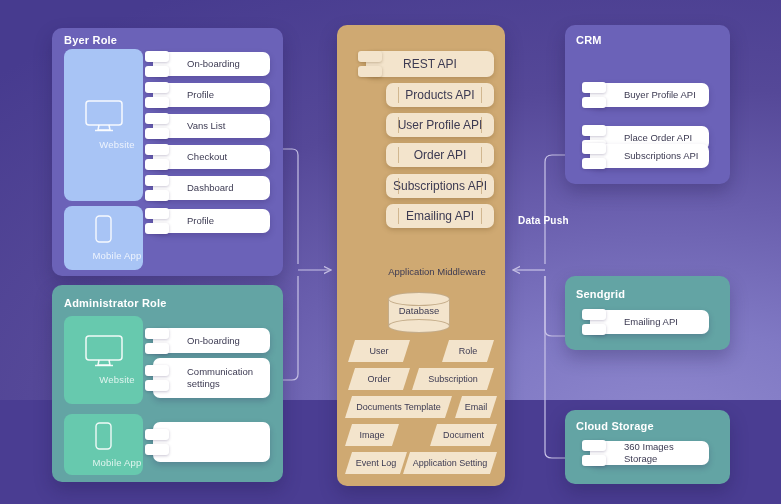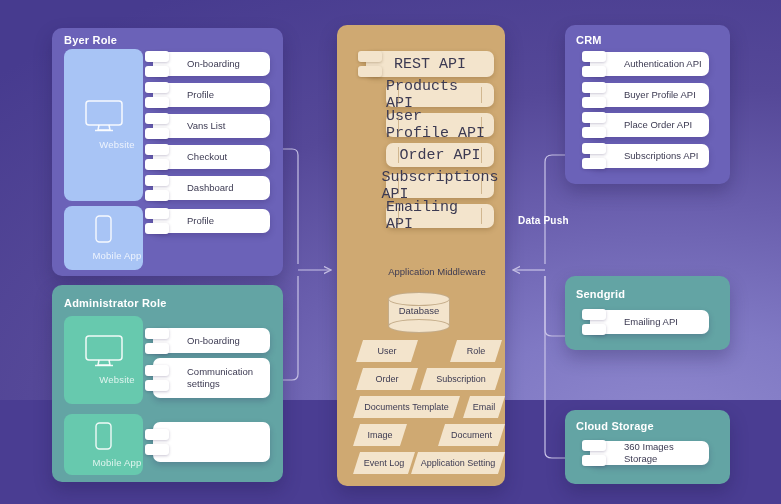--- a/index.html
+++ b/index.html
@@ -98,23 +98,22 @@
   .apicard {
     position: absolute;
     background: #F3E4CC;
     border-radius: 7px;
     display: flex;
     align-items: center;
     justify-content: center;
     box-shadow: 0 2px 5px rgba(90,60,20,0.25);
   }
   .apicard .label {
-    font-size: 15px;
+    font-size: 12px;
     color: #3C3A52;
-    font-family: Liberation Mono, monospace;
   }
   .apicard .divider {
     position: absolute;
     top: 4px;
     bottom: 4px;
     width: 1px;
     background: rgba(180,145,95,0.55);
   }
   .apicard .divider.l { left: 12px; }
   .apicard .divider.r { right: 12px; }
@@ -164,21 +163,20 @@
     position: absolute;
     background: #F3E4CC;
     display: flex;
     align-items: center;
     justify-content: center;
     font-size: 9px;
     color: #3C3A52;
     clip-path: polygon(7px 0, 100% 0, calc(100% - 7px) 100%, 0 100%);
     box-shadow: 0 2px 4px rgba(90,60,20,0.2);
     white-space: nowrap;
-    margin-left: 8px;
   }
 
   
   .flow-label {
     position: absolute;
     color: #FFFFFF;
     font-size: 10px;
     font-weight: bold;
     letter-spacing: 0.2px;
   }
@@ -377,35 +375,28 @@
     <div class="entity" style="left:412px; top:368px; width:82px;  height:22px;">Subscription</div>
     <div class="entity" style="left:455px; top:396px; width:42px;  height:22px;">Email</div>
     <div class="entity" style="left:345px; top:424px; width:54px;  height:22px;">Image</div>
     <div class="entity" style="left:430px; top:424px; width:67px;  height:22px;">Document</div>
     <div class="entity" style="left:345px; top:452px; width:62px;  height:22px;">Event Log</div>
     <div class="entity" style="left:403px; top:452px; width:94px;  height:22px;">Application Setting</div>
 
     <div class="panel p-purple" style="left:565px; top:25px; width:165px; height:159px;"></div>
     <div class="panel-title" style="left:576px; top:34px;">CRM</div>
 
-    <div class="card" style="left:590px; top:52px; width:119px; height:24px;">
-      <span class="plug">
-          <i class="t"></i>
-          <i class="b"></i>
-        </span>
-      <span class="label">Authentication API</span>
-    </div>
     <div class="card" style="left:590px; top:83px; width:119px; height:24px;">
       <span class="plug">
           <i class="t"></i>
           <i class="b"></i>
         </span>
       <span class="label">Buyer Profile API</span>
     </div>
-    <div class="card" style="left:590px; top:113px; width:119px; height:24px;">
+    <div class="card" style="left:590px; top:126px; width:119px; height:24px;">
       <span class="plug">
           <i class="t"></i>
           <i class="b"></i>
         </span>
       <span class="label">Place Order API</span>
     </div>
     <div class="card" style="left:590px; top:144px; width:119px; height:24px;">
       <span class="plug">
           <i class="t"></i>
           <i class="b"></i>

